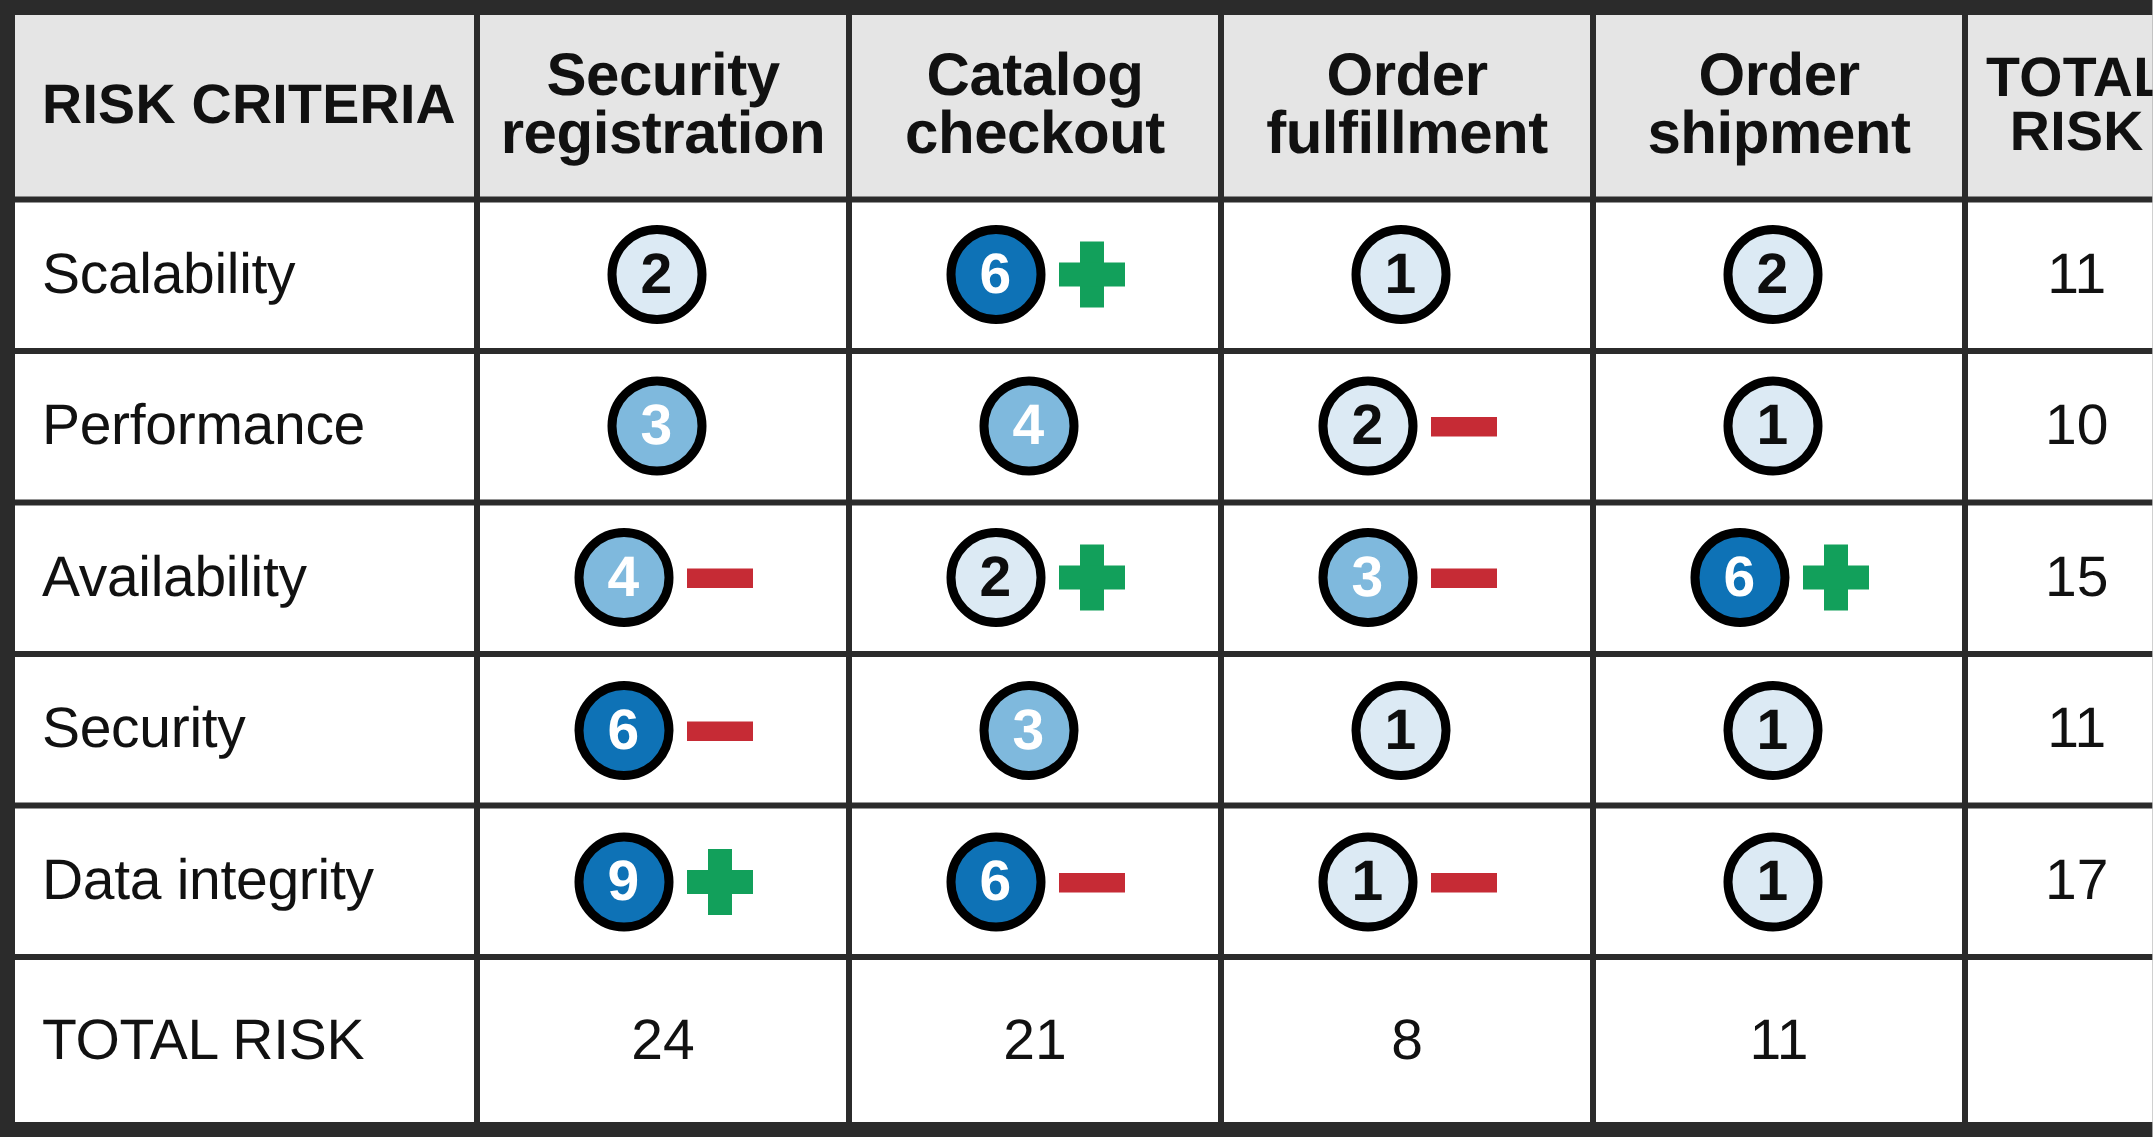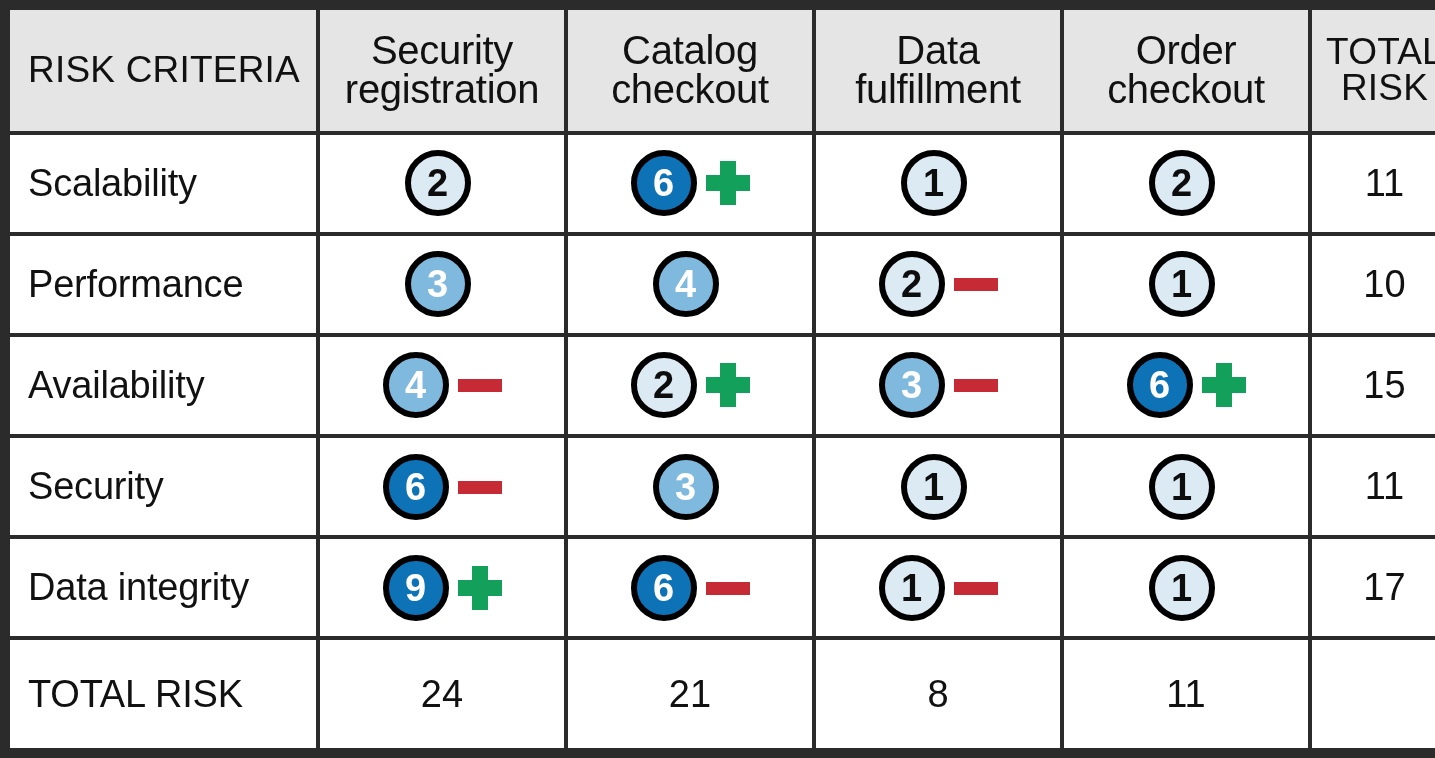--- a/index.html
+++ b/index.html
@@ -28,21 +28,21 @@
   col.c-crit{width:306px;}
   col.c-proc{width:244px;}
   col.c-tot {width:145px;}
 
   
   tr.head td{background:#e5e5e5;height:112px;}
   .hdr{
     text-align:center;
     font-size:40px;
     line-height:0.99;
-    font-weight:400;
+    font-weight:700;
     color:#111111;
     letter-spacing:-0.3px;
     padding:0 6px;
     font-stretch:condensed;
   }
   .hdr.caps{
     font-size:37px;
     letter-spacing:0.2px;
   }
   td.crit-head{background:#e5e5e5;}
@@ -129,24 +129,24 @@
           <td class="crit-head">
             <div class="hdr caps left">RISK CRITERIA</div>
           </td>
           <td>
             <div class="hdr">Security registration</div>
           </td>
           <td>
             <div class="hdr">Catalog checkout</div>
           </td>
           <td>
-            <div class="hdr">Data fulfillment</div>
-          </td>
-          <td>
-            <div class="hdr">Order checkout</div>
+            <div class="hdr">Order fulfillment</div>
+          </td>
+          <td>
+            <div class="hdr">Order shipment</div>
           </td>
           <td>
             <div class="hdr caps">TOTAL RISK</div>
           </td>
         </tr>
         <tr class="body">
           <td class="crit">
             <div class="crit-label">Scalability</div>
           </td>
           <td>

